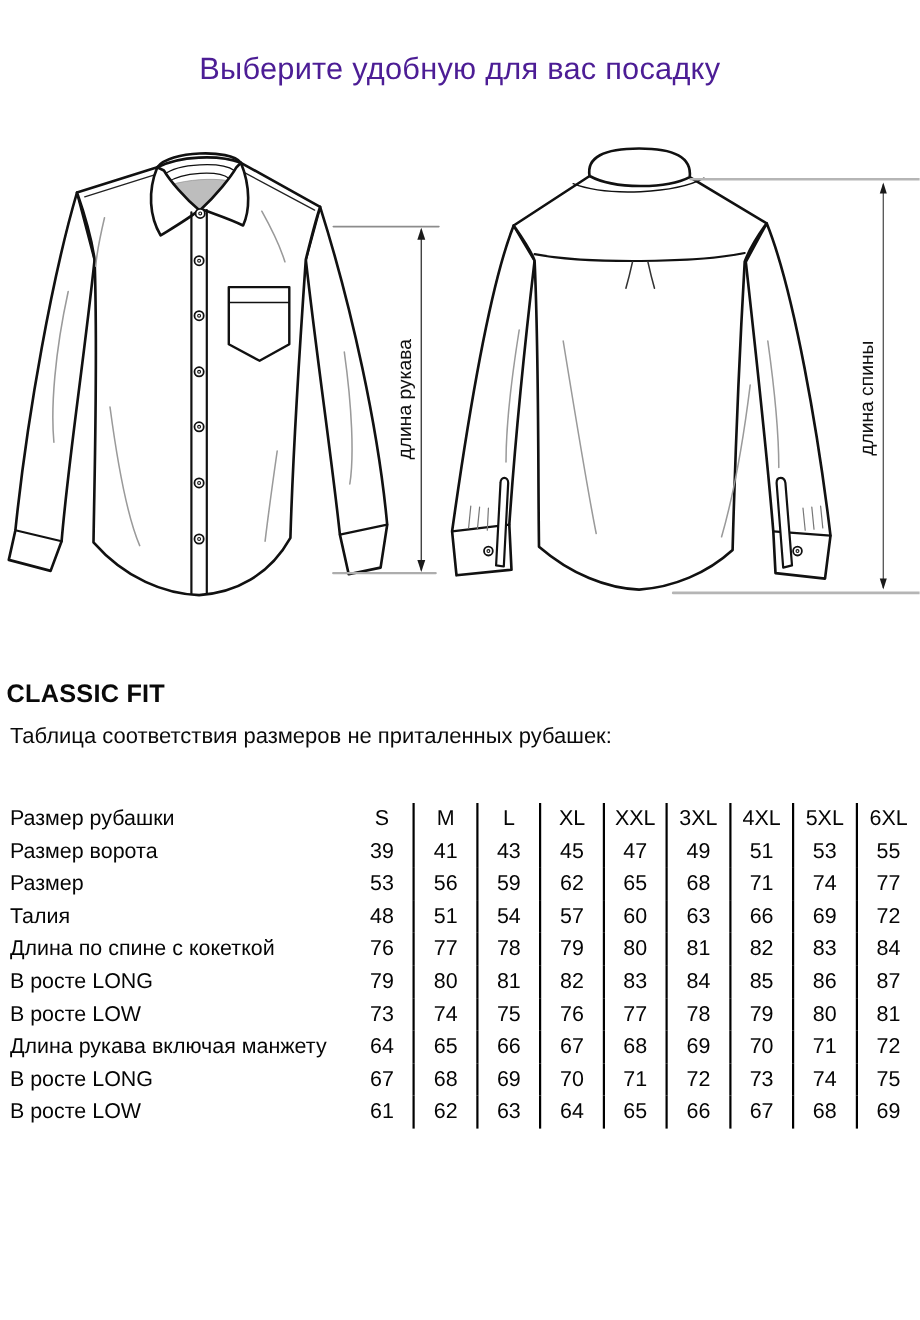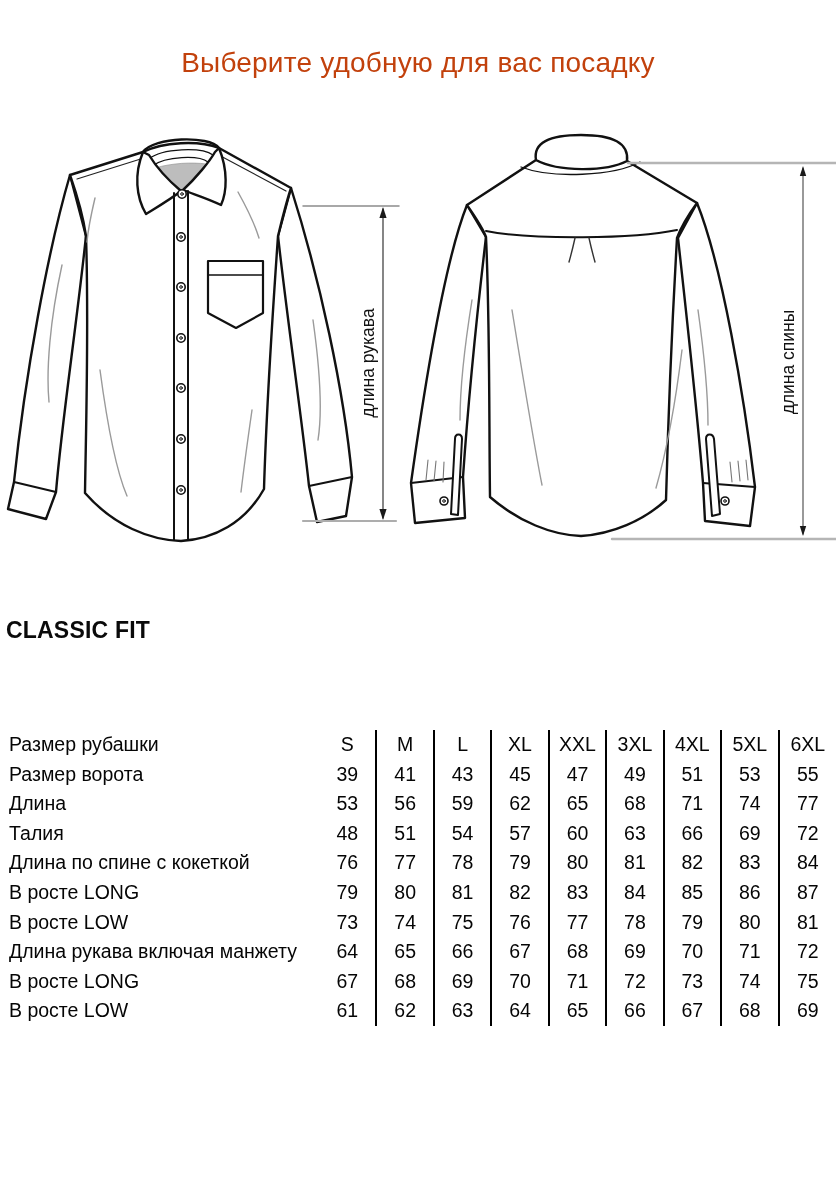--- a/index.html
+++ b/index.html
@@ -1,18 +1,18 @@
 <!DOCTYPE html>
 <html><head>
 <meta charset="utf-8">
 <style>
   html,body{margin:0;padding:0;background:#fff;}
   body{width:836px;height:1200px;position:relative;font-family:"Liberation Sans","DejaVu Sans",sans-serif;color:#000;overflow:hidden;}
   .page{position:absolute;inset:0;}
-  .title{position:absolute;top:49px;left:0;width:836px;text-align:center;font-size:28px;line-height:1;letter-spacing:.2px;color:#c2410c;}
+  .title{position:absolute;top:49px;left:0;width:836px;text-align:center;font-size:28px;line-height:1;letter-spacing:.2px;color:#4c1d95;}
   .diagram{position:absolute;left:0;top:130px;width:836px;height:445px;}
   .fit-heading{position:absolute;left:6px;top:617px;font-size:23px;font-weight:700;letter-spacing:.2px;color:#0a0a0a;}
   .fit-subtitle{position:absolute;left:9px;top:658px;font-size:20px;color:#0a0a0a;}
   .size-table{position:absolute;left:0;top:730px;width:836px;border-collapse:collapse;table-layout:fixed;font-size:19.5px;color:#050505;padding-left:32px;}
   .size-table td{height:29.6px;line-height:29.6px;padding:0;text-align:center;white-space:nowrap;overflow:hidden;}
   .size-table td.row-label{text-align:left;padding-left:9px;}
   .size-table td.sep{border-left:2px solid #000;}
   svg text{font-family:"Liberation Sans","DejaVu Sans",sans-serif;}
 </style>
 </head>
@@ -114,20 +114,21 @@
       <path d="M 628,33 L 836,33" stroke="#b5b5b5" stroke-width="2.4"></path>
       <path d="M 612,409 L 836,409" stroke="#b5b5b5" stroke-width="2.4"></path>
       <path d="M 803,38 L 803,404" stroke="#555" stroke-width="1.2"></path>
       <path d="M 803,36 L 799.8,46 L 806.2,46 Z" fill="#1a1a1a"></path>
       <path d="M 803,406 L 799.8,396 L 806.2,396 Z" fill="#1a1a1a"></path>
       <text transform="translate(794,232) rotate(-90)" text-anchor="middle" font-size="17.5" fill="#111" stroke="none">длина спины</text>
     </g>
   </svg>
 
   <div class="fit-heading">CLASSIC FIT</div>
+  <div class="fit-subtitle">Таблица соответствия размеров не приталенных рубашек:</div>
 
   <table class="size-table">
     <colgroup>
         <col style="width: 319px;">
         <col style="width: 57.4444px;">
         <col style="width: 57.4444px;">
         <col style="width: 57.4444px;">
         <col style="width: 57.4444px;">
         <col style="width: 57.4444px;">
         <col style="width: 57.4444px;">
@@ -154,21 +155,21 @@
           <td class="sep">41</td>
           <td class="sep">43</td>
           <td class="sep">45</td>
           <td class="sep">47</td>
           <td class="sep">49</td>
           <td class="sep">51</td>
           <td class="sep">53</td>
           <td class="sep">55</td>
         </tr>
         <tr>
-          <td class="row-label">Длина</td>
+          <td class="row-label">Размер</td>
           <td>53</td>
           <td class="sep">56</td>
           <td class="sep">59</td>
           <td class="sep">62</td>
           <td class="sep">65</td>
           <td class="sep">68</td>
           <td class="sep">71</td>
           <td class="sep">74</td>
           <td class="sep">77</td>
         </tr>

